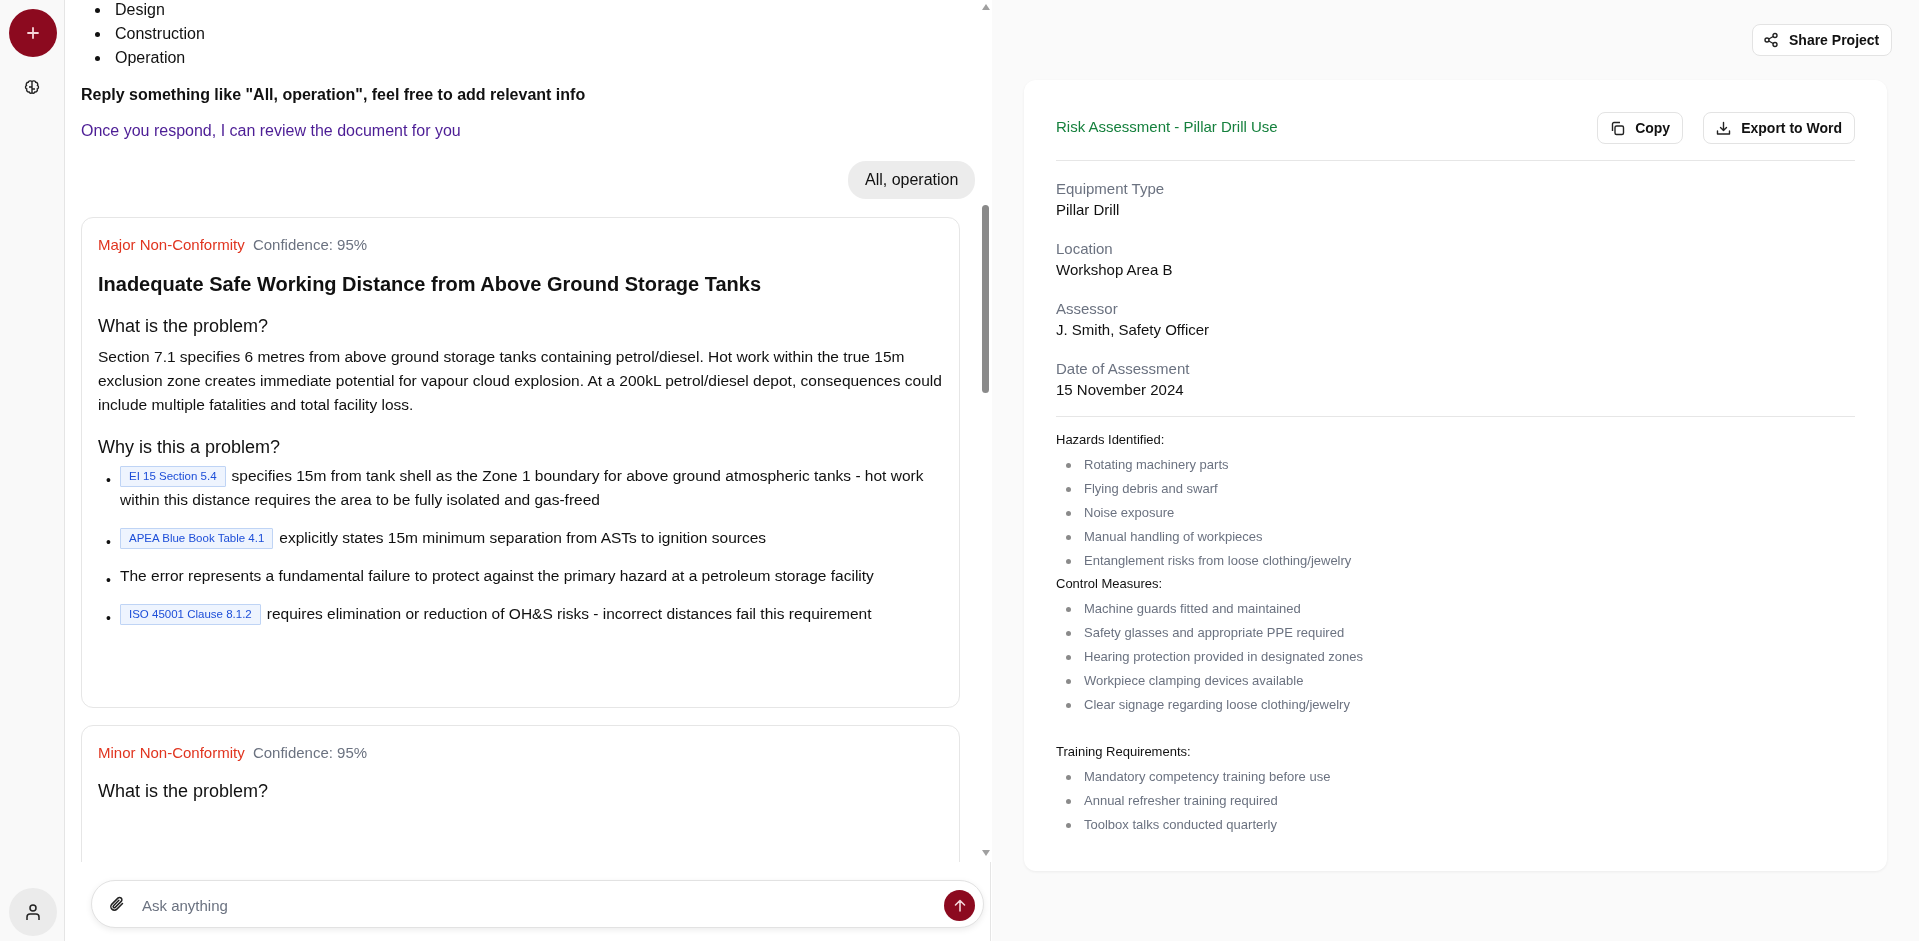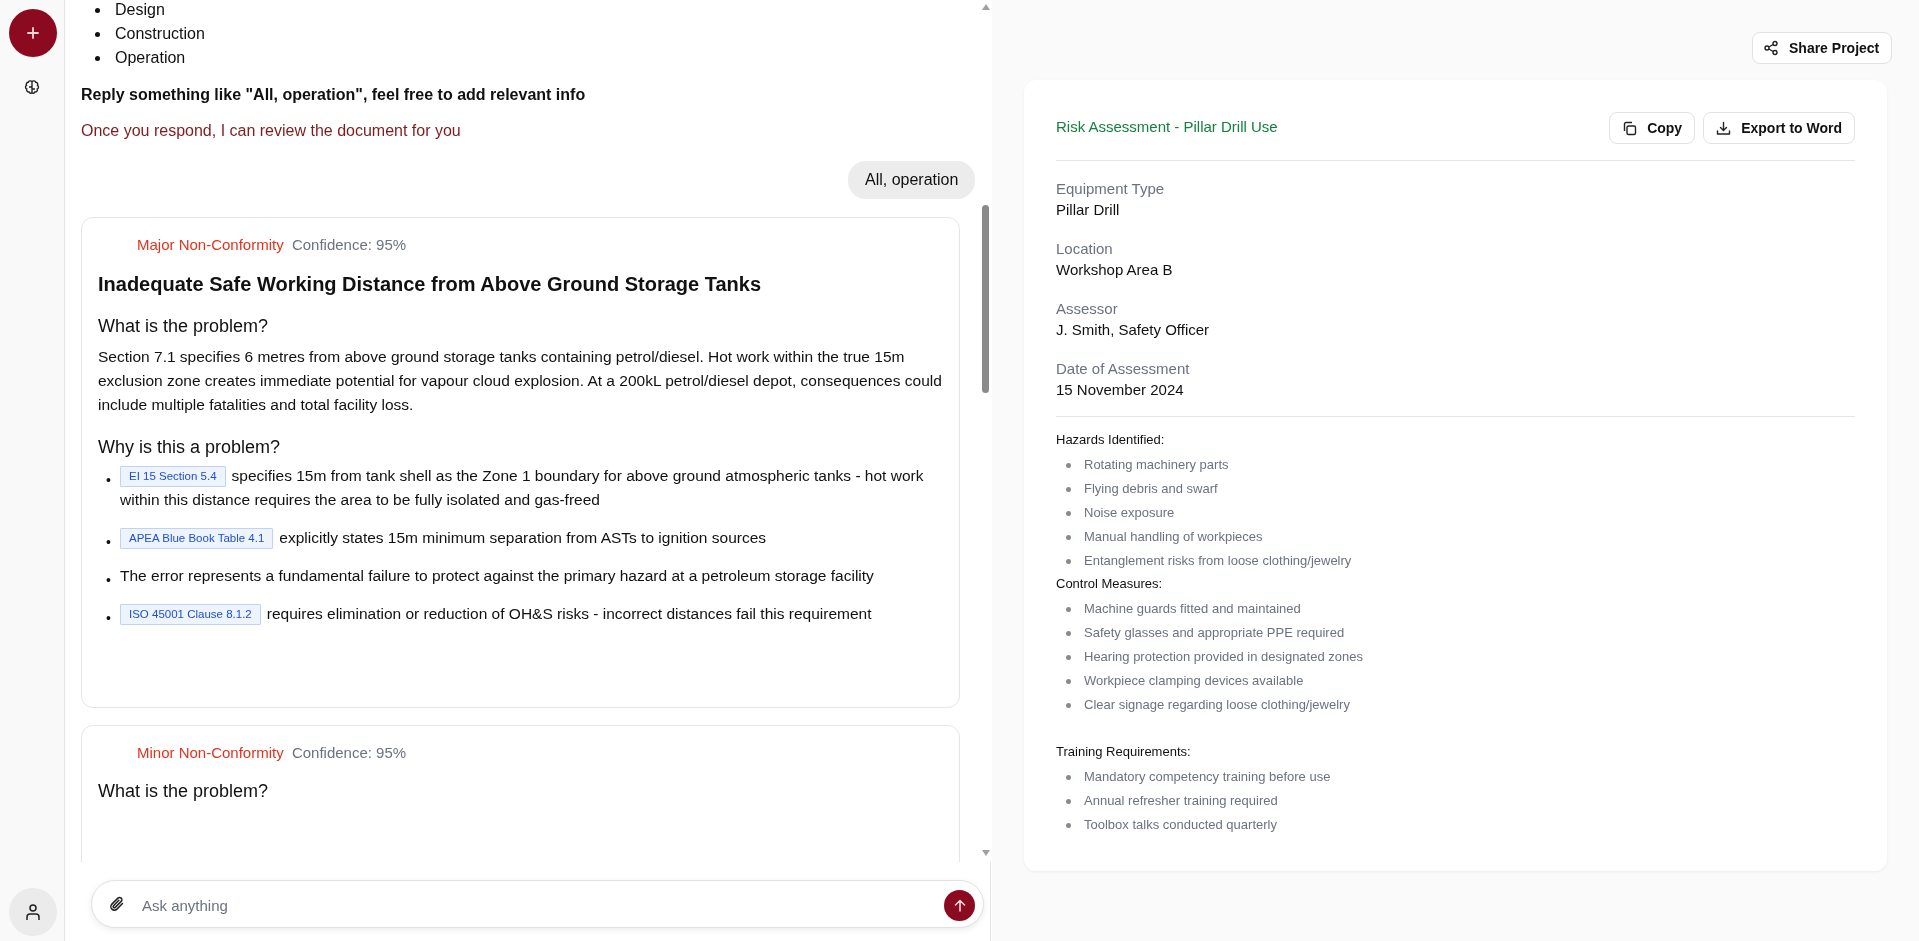--- a/index.html
+++ b/index.html
@@ -16,51 +16,51 @@
   .chat { position: absolute; left: 65px; top: 0; width: 926px; height: 941px; background: #fff; border-right: 1px solid #e5e5e5; }
   .chat-scroll { position: absolute; left: 0; top: 0; width: 915px; height: 862px; overflow: hidden; }
   .scrollbar { position: absolute; left: 915px; top: 0; width: 11px; height: 862px; background: #fff; }
   .sb-up { position: absolute; left: 2px; top: 4px; width: 0; height: 0; border-left: 4px solid transparent; border-right: 4px solid transparent; border-bottom: 6px solid #a0a0a0; }
   .sb-down { position: absolute; left: 2px; top: 850px; width: 0; height: 0; border-left: 4px solid transparent; border-right: 4px solid transparent; border-top: 6px solid #a0a0a0; }
   .sb-thumb { position: absolute; left: 2px; top: 205px; width: 7px; height: 188px; background: #8a8a8a; border-radius: 4px; }
 
   .top-list { position: absolute; left: 46px; top: -2px; list-style: disc; font-size: 16px; line-height: 24px; color: #111; }
   .top-list li { padding-left: 4px; }
   .reply-hint { position: absolute; left: 16px; top: 86px; font-size: 16px; font-weight: bold; }
-  .respond-line { position: absolute; left: 16px; top: 122px; font-size: 16px; color: #7f1d1d; }
+  .respond-line { position: absolute; left: 16px; top: 122px; font-size: 16px; color: #4c1d95; }
 
   .user-bubble { position: absolute; left: 783px; top: 161px; height: 38px; padding: 0 17px; background: #ececec; border-radius: 18px; font-size: 16px; line-height: 38px; color: #111; }
 
   .finding { position: absolute; left: 16px; width: 879px; border: 1px solid #e6e6e6; border-radius: 12px; background: #fff; padding: 0 16px; }
   .finding.f1 { top: 217px; height: 491px; }
   .finding.f2 { top: 725px; height: 180px; }
-  .meta { margin-top: 18px; font-size: 15px; margin-left: 39px; }
+  .meta { margin-top: 18px; font-size: 15px; }
   .sev { color: #e0341f; }
   .conf { color: #6b7280; margin-left: 4px; }
   .f-title { margin-top: 20px; font-size: 20px; font-weight: bold; color: #111; }
   .q { margin-top: 20px; font-size: 18px; color: #111; }
   .para { margin-top: 8px; font-size: 15.5px; line-height: 24px; color: #111; }
   .why-list { margin-top: 6px; list-style: none; }
   .why-list li { position: relative; padding-left: 22px; font-size: 15.5px; line-height: 24px; margin-bottom: 14px; color: #111; }
   .why-list li::before { content: "•"; position: absolute; left: 8px; top: 4px; font-size: 14px; }
   .cite { display: inline-block; padding: 0 8px; height: 21px; line-height: 19px; border: 1px solid #bfd4f5; background: #eef4fe; color: #1d4ed8; font-size: 11.5px; border-radius: 1px; margin-right: 6px; vertical-align: 1px; cursor: pointer; }
 
   
   .composer { position: absolute; left: 26px; top: 880px; width: 893px; height: 48px; border: 1px solid #e2e2e2; border-radius: 24px; background: #fff; box-shadow: 0 2px 6px rgba(0,0,0,0.08); }
   .clip { position: absolute; left: 16px; top: 14px; width: 18px; height: 18px; cursor: pointer; }
   .composer input { position: absolute; left: 50px; top: 10px; width: 760px; height: 28px; border: none; outline: none; font-size: 15px; color: #111; background: transparent; font-family: "Liberation Sans", sans-serif; }
   .composer input::placeholder { color: #6b7280; }
   .send { position: absolute; right: 8px; top: 9px; width: 31px; height: 31px; border-radius: 50%; background: #8c0a1f; display: flex; align-items: center; justify-content: center; cursor: pointer; }
 
   
   .right { position: absolute; left: 992px; top: 0; width: 927px; height: 941px; background: #fafafa; }
-  .share-btn { position: absolute; left: 760px; top: 32px; height: 32px; padding: 0 12px 0 10px; border: 1px solid #e3e3e3; border-radius: 8px; background: #fff; display: flex; align-items: center; gap: 10px; font-size: 14px; font-weight: bold; color: #111; cursor: pointer; }
+  .share-btn { position: absolute; left: 760px; top: 24px; height: 32px; padding: 0 12px 0 10px; border: 1px solid #e3e3e3; border-radius: 8px; background: #fff; display: flex; align-items: center; gap: 10px; font-size: 14px; font-weight: bold; color: #111; cursor: pointer; }
   .doc-card { position: absolute; left: 32px; top: 80px; width: 863px; height: 791px; background: #fff; border-radius: 12px; box-shadow: 0 1px 3px rgba(0,0,0,0.06); }
   .doc-title { position: absolute; left: 32px; top: 38px; font-size: 15px; color: #15803d; }
-  .doc-actions { position: absolute; right: 32px; top: 32px; display: flex; gap: 8px; }
+  .doc-actions { position: absolute; right: 32px; top: 32px; display: flex; gap: 20px; }
   .act-btn { height: 32px; padding: 0 12px; border: 1px solid #e3e3e3; border-radius: 8px; background: #fff; display: flex; align-items: center; gap: 10px; font-size: 14px; font-weight: bold; color: #111; cursor: pointer; }
   .divider { position: absolute; left: 32px; right: 32px; height: 1px; background: #e6e6e6; }
   .field { position: absolute; left: 32px; }
   .field-label { font-size: 15px; color: #6b7280; }
   .field-value { font-size: 15px; color: #111; margin-top: 4px; }
   .sect { position: absolute; left: 32px; }
   .sect-title { font-size: 13px; color: #111; }
   .sect ul { list-style: none; margin-top: 6px; }
   .sect li { position: relative; padding-left: 28px; font-size: 13px; line-height: 24px; color: #6b7280; }
   .sect li::before { content: ""; position: absolute; left: 10px; top: 10px; width: 5px; height: 5px; border-radius: 50%; background: #8a8a8a; }

